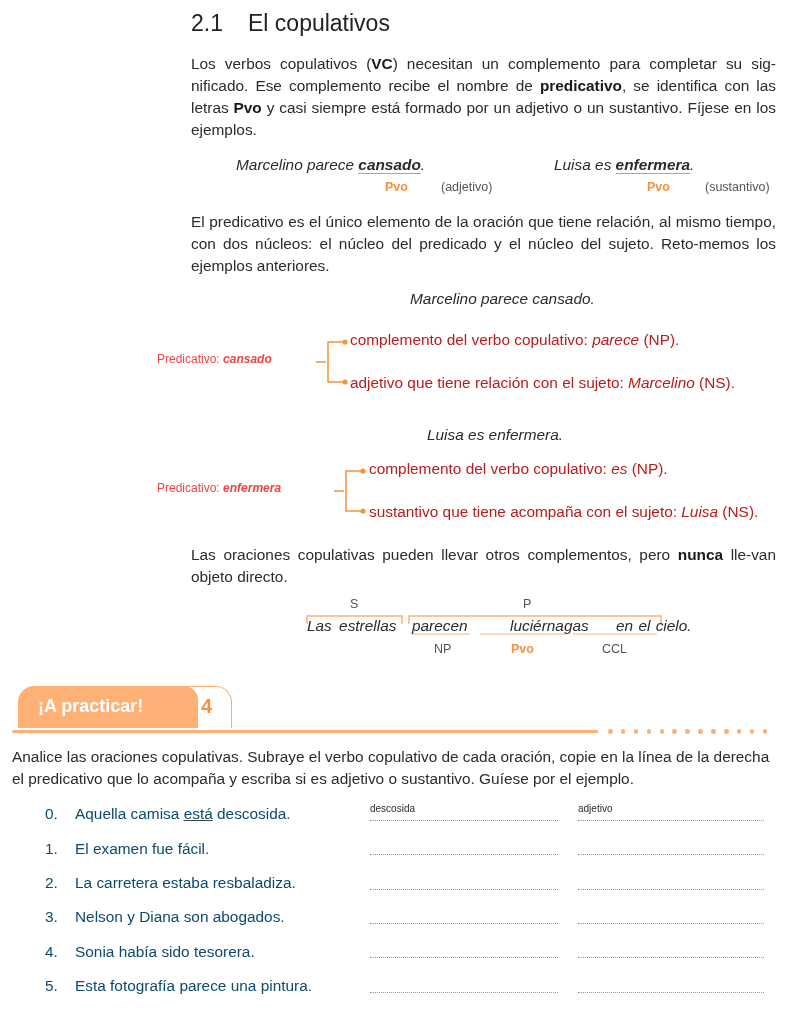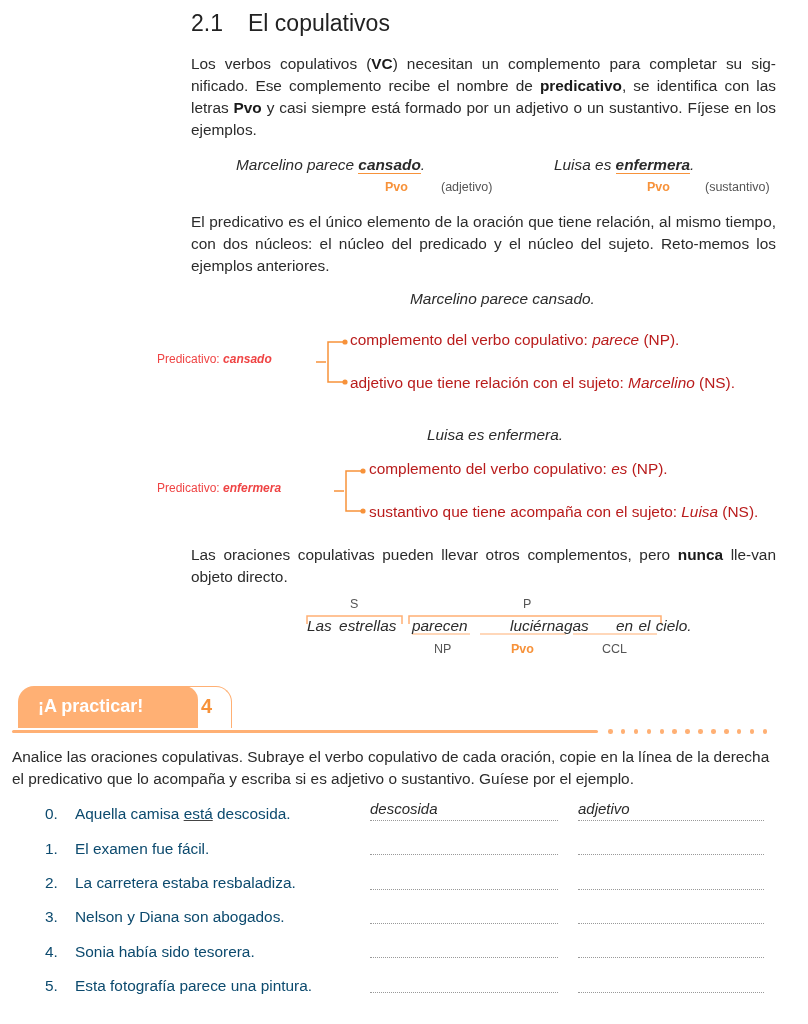--- a/index.html
+++ b/index.html
@@ -77,21 +77,21 @@
     .dots span { width: 4.5px; height: 4.5px; border-radius: 50%; background: #ffb074; display: block; }
 
     .instructions {
       left: 12px; top: 746px; width: 770px; font-size: 15.4px; line-height: 22px; color: #2b2b2b;
     }
     .ex-row { position: absolute; left: 45px; font-size: 15.4px; white-space: nowrap; color: #0c4a6e; }
     .ex-row .n { display: inline-block; width: 30px; }
     .ex-row u { text-decoration: underline; text-decoration-color: #444; }
     .ans-line {
       position: absolute; height: 20px; border-bottom: 1px dotted #999;
-      font-style: italic; font-size: 15px; color: #2b2b2b; white-space: nowrap; line-height: 18px;
+      font-size: 10px; color: #2b2b2b; white-space: nowrap; line-height: 18px;
     }
     .ans1 { left: 370px; width: 188px; }
     .ans2 { left: 578px; width: 186px; }
   </style>
 </head>
 <body>
 
 <div class="abs section-title">
   <span class="num">2.1</span><span>El copulativos</span>
 </div>

